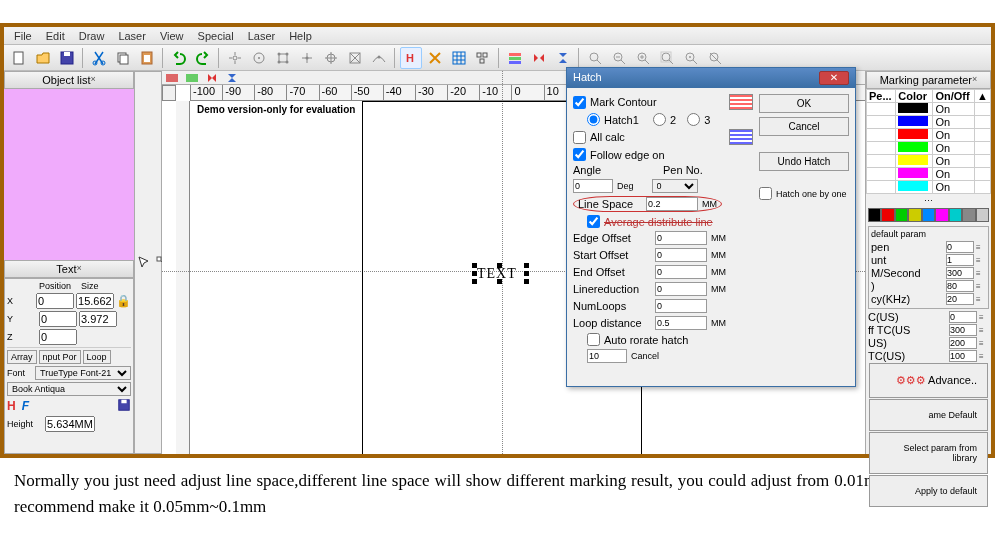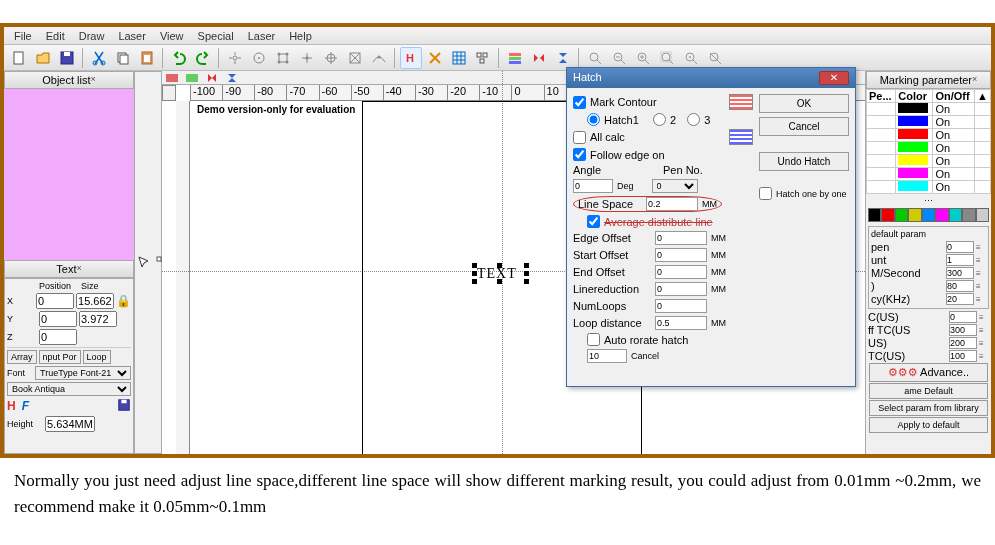--- a/index.html
+++ b/index.html
@@ -47,21 +47,21 @@
 .pen-table { width:100%; border-collapse:collapse; font-size:9px; background:#fff; }
 .pen-table th,.pen-table td { border:1px solid #ccc; padding:0 2px; text-align:left; height:12px; }
 .pen-color { width:30px; height:10px; display:inline-block; }
 .color-row { display:flex; gap:0; padding:2px; }
 .color-sw { width:14px; height:14px; border:1px solid #666; }
 .param-list { padding:2px; }
 .param-row { display:flex; align-items:center; gap:2px; margin-bottom:1px; }
 .param-row label { flex:1; white-space:nowrap; overflow:hidden; }
 .param-row input { width:28px; border:1px solid #999; font-size:9px; height:12px; }
 .spin { width:10px; font-size:8px; color:#555; }
-.p-btn { border:1px solid #999; background:#eee; text-align:center; padding:2px; margin:1px; font-size:9px; }
+.p-btn { border:1px solid #999; background:#eee; text-align:right; padding:10px; margin:1px; font-size:9px; }
 
 
 .dialog { position:absolute; top:40px; right:135px; width:290px; height:320px; background:#f0f0f0; border:1px solid #3a6ea5; box-shadow:2px 2px 5px rgba(0,0,0,.3); font-size:10px; }
 .dlg-title { background:linear-gradient(#5a8ac6,#3a6ea5); color:#fff; padding:3px 6px; display:flex; justify-content:space-between; }
 .dlg-close { background:#c44; color:#fff; width:30px; height:14px; text-align:center; border:1px solid #933; border-radius:2px; font-size:10px; }
 .dlg-body { display:flex; padding:6px; gap:6px; }
 .dlg-left { flex:1; }
 .dlg-right { width:90px; display:flex; flex-direction:column; gap:4px; }
 .dlg-right button { padding:3px; border:1px solid #999; background:#eee; font-size:10px; }
 .drow { display:flex; align-items:center; gap:4px; margin-bottom:3px; white-space:nowrap; }

